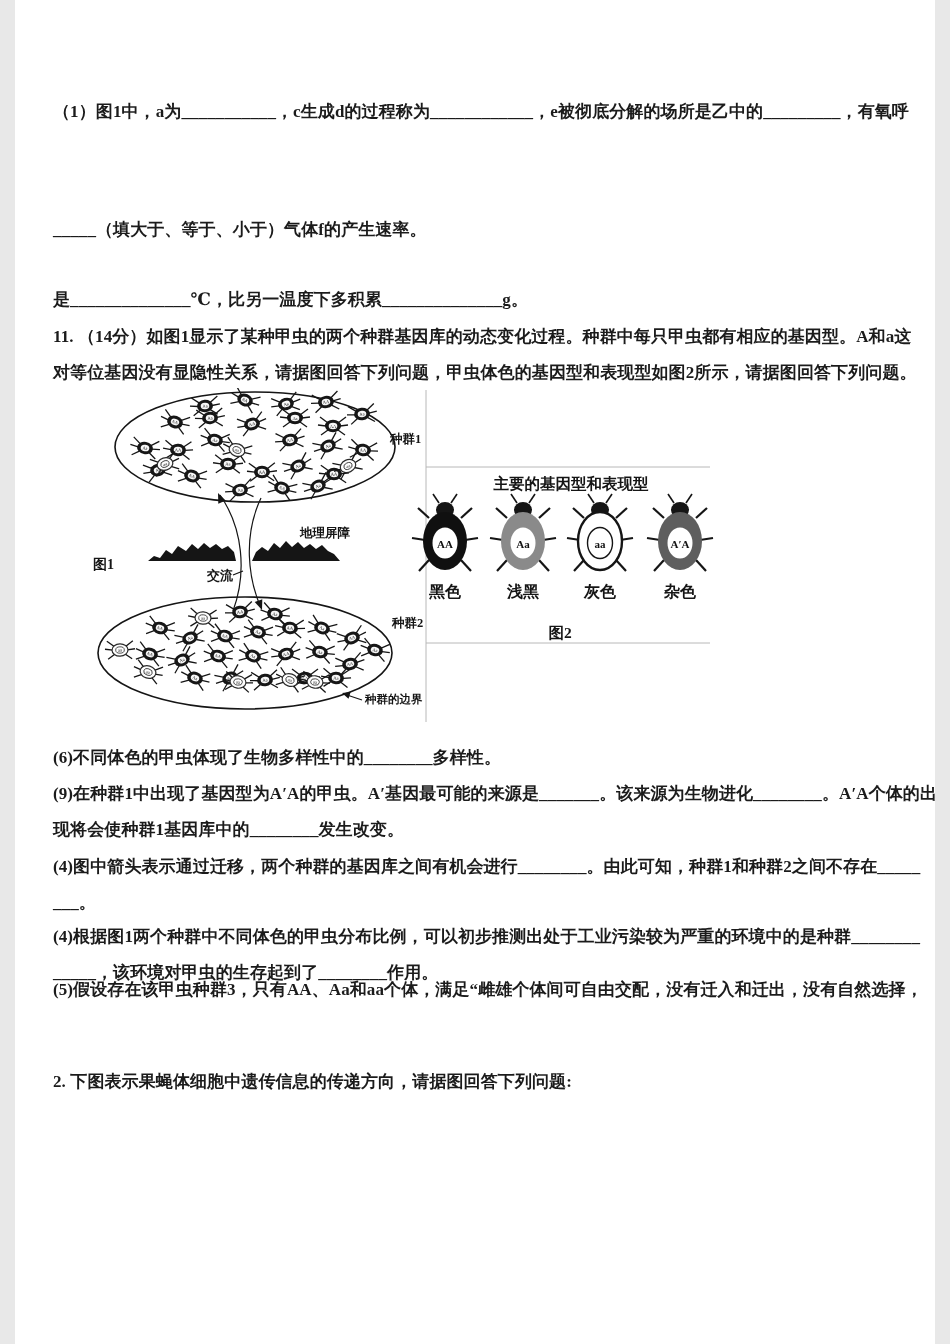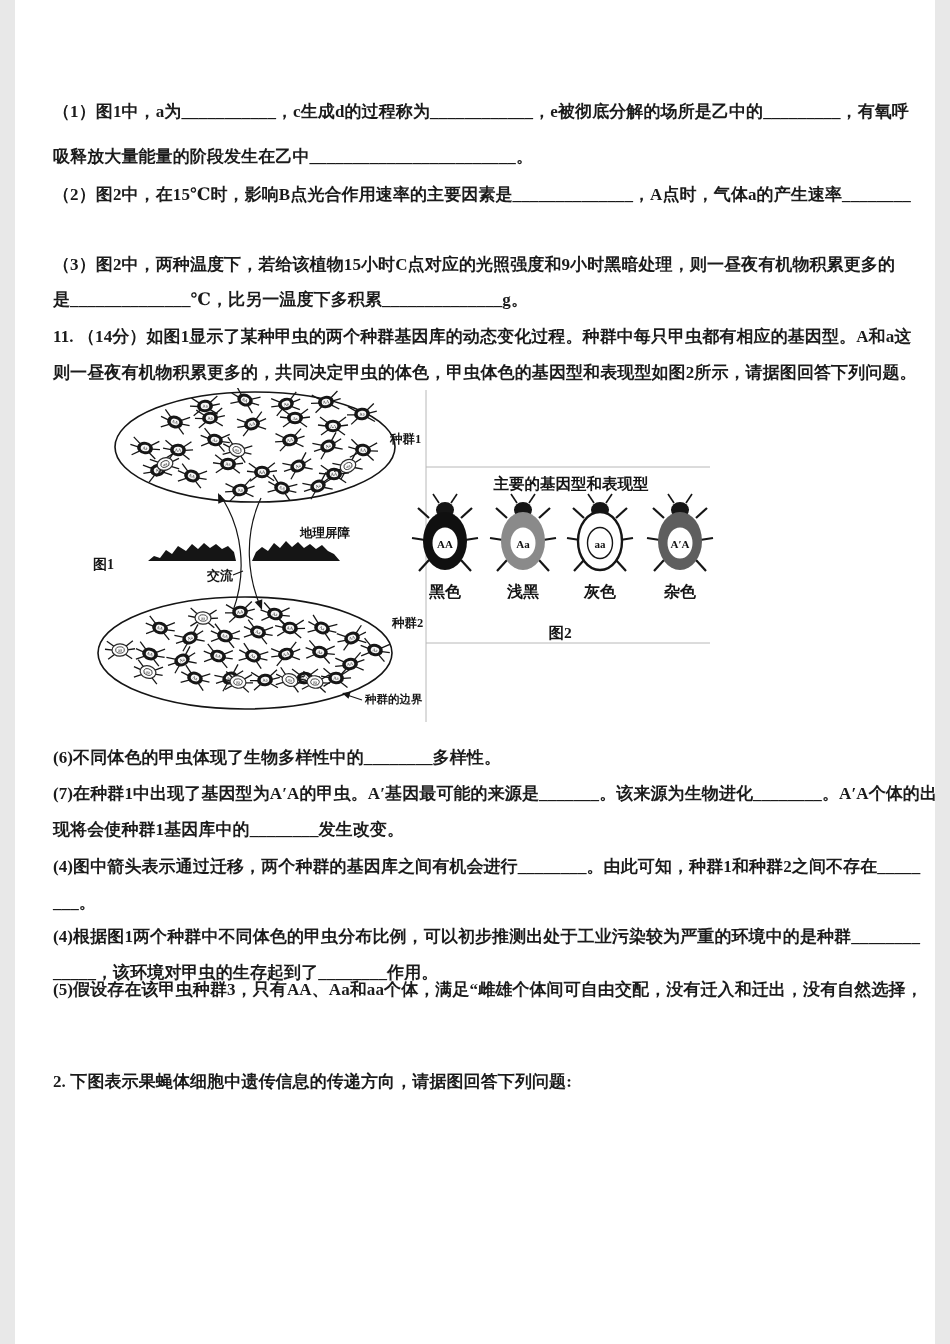--- a/index.html
+++ b/index.html
@@ -27,27 +27,25 @@
     width:895px;height:348px;margin-left:40px;
   }
   svg text{font-family:"Liberation Serif","DejaVu Serif",serif;}
 </style>
 </head>
 <body>
 
 <div class="page">
 
   <div class="line" style="top:100px">（1）图1中，a为___________，c生成d的过程称为____________，e被彻底分解的场所是乙中的_________，有氧呼</div>
-  <div class="line" style="top:145px">吸释放大量能量的阶段发生在乙中________________________。</div>
-  <div class="line" style="top:183px">（2）图2中，在15℃时，影响B点光合作用速率的主要因素是______________，A点时，气体a的产生速率________</div>
-  <div class="line" style="top:253px">（3）图2中，两种温度下，若给该植物15小时C点对应的光照强度和9小时黑暗处理，则一昼夜有机物积累更多的</div>
+  <div class="line" style="top:218px">_____（填大于、等于、小于）气体f的产生速率。</div>
   <div class="line" style="top:288px">是______________℃，比另一温度下多积累______________g。</div>
 
   <div class="line" style="top:325px">11. （14分）如图1显示了某种甲虫的两个种群基因库的动态变化过程。种群中每只甲虫都有相应的基因型。A和a这</div>
-  <div class="line" style="top:361px">则一昼夜有机物积累更多的，共同决定甲虫的体色，甲虫体色的基因型和表现型如图2所示，请据图回答下列问题。</div>
+  <div class="line" style="top:361px">对等位基因没有显隐性关系，请据图回答下列问题，甲虫体色的基因型和表现型如图2所示，请据图回答下列问题。</div>
 
   <div class="figure-wrap">
     <svg id="fig-svg" width="895" height="348" viewBox="0 0 895 348">
         <line x1="336" y1="2" x2="336" y2="334" stroke="#b8b8b8" stroke-width="1"></line>
         <line x1="336" y1="79" x2="620" y2="79" stroke="#b8b8b8" stroke-width="1"></line>
         <line x1="336" y1="255" x2="620" y2="255" stroke="#b8b8b8" stroke-width="1"></line>
         <ellipse cx="165" cy="59" rx="140" ry="55" fill="none" stroke="#151515" stroke-width="1.6"></ellipse>
         <ellipse cx="155" cy="265" rx="147" ry="56" fill="none" stroke="#151515" stroke-width="1.6"></ellipse>
         <path d="M58,173 L64,168 70,170 76,162 82,166 88,158 96,163 102,156 108,161 114,155 120,160 126,156 132,161 138,158 144,164 146,173 Z" fill="#151515"></path>
         <path d="M162,173 L166,164 172,159 178,163 184,155 190,160 196,153 202,159 208,154 214,160 220,156 226,161 232,157 238,163 244,166 250,173 Z" fill="#151515"></path>
@@ -739,21 +737,21 @@
           <ellipse cx="590" cy="122" rx="9" ry="8" fill="#151515"></ellipse>
           <ellipse cx="590" cy="153" rx="22" ry="29" fill="#5e5e5e" stroke="none" stroke-width="2.4"></ellipse>
           <ellipse cx="590" cy="155" rx="12.5" ry="15.5" fill="#ffffff" stroke="none" stroke-width="1.4"></ellipse>
           <text x="590" y="160" font-size="11" fill="#111" text-anchor="middle" font-weight="bold">A′A</text>
           <text x="590" y="209" font-size="16" fill="#151515" text-anchor="middle" font-weight="bold">杂色</text>
         </g>
       </svg>
   </div>
 
   <div class="line" style="top:746px">(6)不同体色的甲虫体现了生物多样性中的________多样性。</div>
-  <div class="line" style="top:782px">(7)在种群1中出现了基因型为A′A的甲虫。A′基因最可能的来源是_______。该来源为生物进化________。A′A个体的出</div>
+  <div class="line" style="top:782px">(9)在种群1中出现了基因型为A′A的甲虫。A′基因最可能的来源是_______。该来源为生物进化________。A′A个体的出</div>
   <div class="line" style="top:818px">现将会使种群1基因库中的________发生改变。</div>
   <div class="line" style="top:855px">(4)图中箭头表示通过迁移，两个种群的基因库之间有机会进行________。由此可知，种群1和种群2之间不存在_____</div>
   <div class="line" style="top:891px">___。</div>
   <div class="line" style="top:925px">(4)根据图1两个种群中不同体色的甲虫分布比例，可以初步推测出处于工业污染较为严重的环境中的是种群________</div>
   <div class="line" style="top:961px">_____，该环境对甲虫的生存起到了________作用。</div>
   <div class="line" style="top:978px">(5)假设存在该甲虫种群3，只有AA、Aa和aa个体，满足“雌雄个体间可自由交配，没有迁入和迁出，没有自然选择，</div>
 
   <div class="line" style="top:1070px">2. 下图表示果蝇体细胞中遗传信息的传递方向，请据图回答下列问题:</div>
 
 </div>

